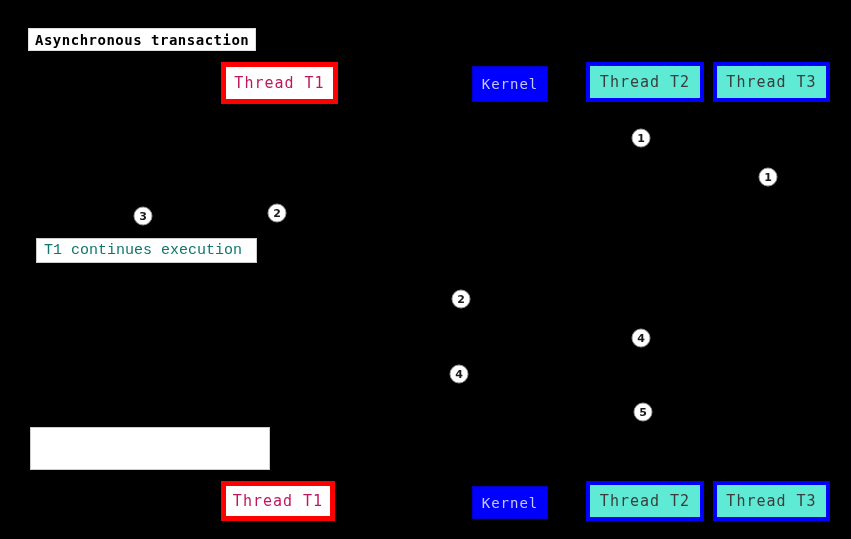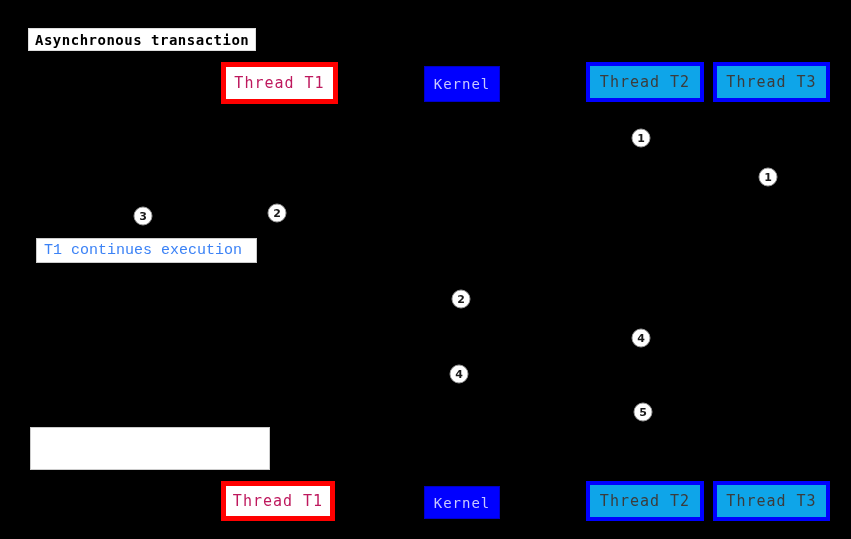--- a/index.html
+++ b/index.html
@@ -22,30 +22,31 @@
   
   .participant{
     position:absolute;box-sizing:border-box;
     display:flex;align-items:center;justify-content:center;
     font-size:15px;letter-spacing:1px;white-space:nowrap;
   }
   .p-red{
     background:#ffffff;border:5px solid #ff0000;color:#be185d;
   }
   .p-blue{
-    background:#0ea5e9;border:4px solid #0000ff;color:#3c3c3c;
+    background:#5eead4;border:4px solid #0000ff;color:#3c3c3c;
   }
   .p-kernel{
     background:#0000ff;border:1px solid #0000c8;color:#c8c8ff;
     font-size:14px;
+    margin-left:48px;
   }
   
   .note{
     position:absolute;background:#ffffff;border:1px solid #cccccc;
-    box-sizing:border-box;color:#3b82f6;
+    box-sizing:border-box;color:#0f766e;
     font-family:"Liberation Mono", monospace;
     display:flex;align-items:center;padding-left:7px;
     font-size:15px;white-space:nowrap;
   }
   
   .seq-circle{
     position:absolute;width:19px;height:19px;border-radius:50%;
     background:#ffffff;border:1px solid #9a9a9a;box-sizing:border-box;
     transform:translate(-50%,-50%);
     display:flex;align-items:center;justify-content:center;

